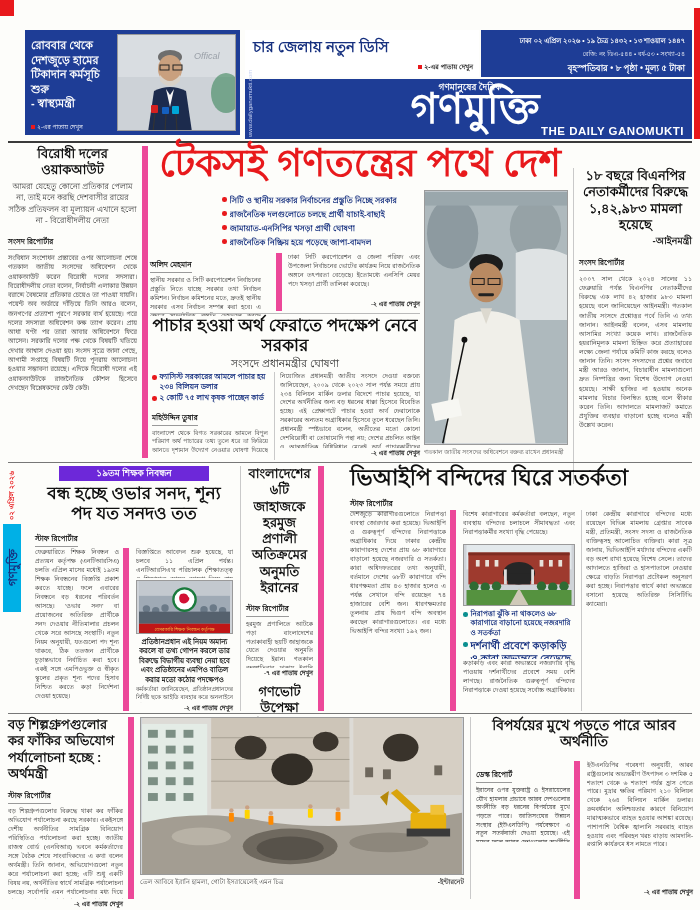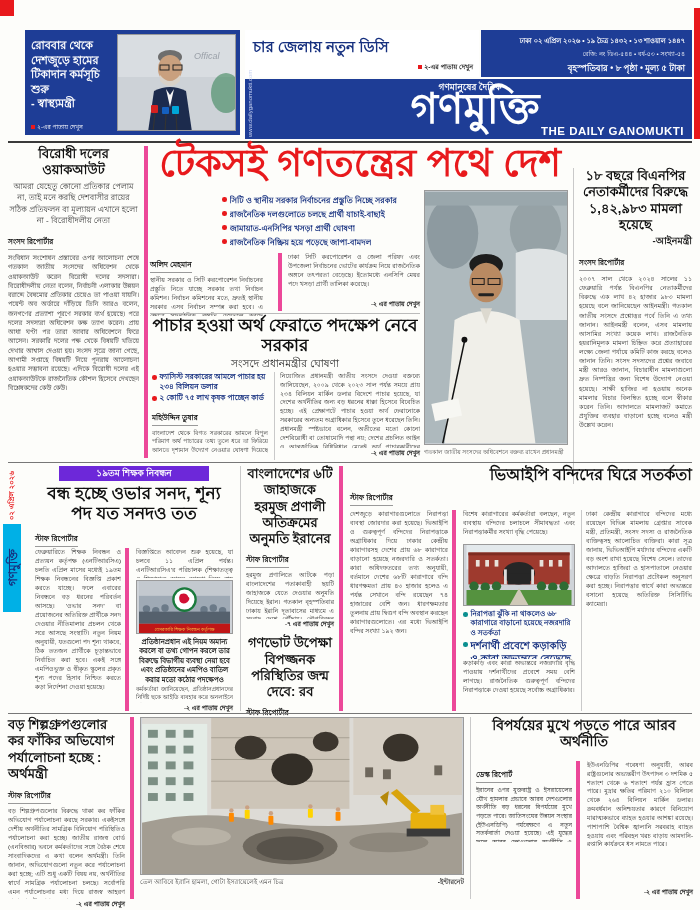--- a/index.html
+++ b/index.html
@@ -18,21 +18,21 @@
   .quote{font-size:8px;color:#3a3a3a;text-align:center;line-height:1.4;}
   .kicker{background:#6d28d9;color:#fff;font-weight:bold;font-size:9px;text-align:center;
           line-height:15px;height:15px;}
   .bullet-item{display:flex;align-items:flex-start;gap:3px;overflow:hidden;}
   .dot{flex:0 0 auto;width:4.5px;height:4.5px;border-radius:50%;margin-top:3px;}
   .dot-red{background:#e8191c;}
   .dot-teal{background:#0b8f8f;}
   .blt{font-weight:bold;color:#16307f;white-space:nowrap;overflow:hidden;}
   .photo{border:1px solid #9a9a9a;box-sizing:border-box;background:#cfd3d8;overflow:hidden;}
   .caption{font-size:5.9px;color:#444;overflow:hidden;}
-  .rule-r{border-right:4px solid #ec4899;}
+  .rule-r{border-right:6px solid #ec4899;}
   .rule-l{border-left:1px solid #c9c9c9;}
   .vtext{writing-mode:vertical-rl;transform:rotate(180deg);}
   .marker{display:inline-block;width:4px;height:4px;background:#e8191c;margin-right:2px;}
   svg{display:block;}
 </style>
 </head>
 <body>
 
 <div class="page">
 
@@ -212,33 +212,33 @@
           <rect y="46" width="98" height="10" fill="#c01616"></rect>
           <text x="49" y="53.5" text-anchor="middle" font-size="5" fill="#ffd34d">বেসরকারি শিক্ষক নিবন্ধন কর্তৃপক্ষ</text>
         </svg>
       </div>
       <div style="font-size:7px;font-weight:bold;text-align:center;line-height:1.35;color:#111;height:48px;overflow:hidden;margin-top:3px;">প্রতিষ্ঠানপ্রধান এই নিয়ম অমান্য করলে বা তথ্য গোপন করলে তার বিরুদ্ধে বিভাগীয় ব্যবস্থা নেয়া হবে এবং প্রতিষ্ঠানের এমপিও বাতিল করার মতো কঠোর পদক্ষেপও নেওয়া হতে পারে</div>
       <div class="body-text" style="font-size:5.8px;height:18px;">কর্মকর্তারা জানিয়েছেন, প্রতিষ্ঠানপ্রধানদের নির্দিষ্ট ছকে আইডি ব্যবহার করে অনলাইনে এই তথ্য প্রকাশ করতে হবে। এক্ষেত্রে তাদের নিজস্ব আইডি http://ngi.teletalk.com.bd এবং এনটিআরসিএ'র ওয়েবসাইট (www.ntrca.gov.bd) থেকে অনলাইন ফরম পূরণ করে এমপিওভুক্ত শূন্য পদের তালিকা পাঠাতে হবে।</div>
       <div class="see">-২ এর পাতায় দেখুন</div>
     </div>
   </div>
 
-  <div class="abs rule-l rule-r" style="left:240px;top:466px;width:103px;height:245px;box-sizing:border-box;padding:0 5px;">
+  <div class="abs rule-l rule-r" style="left:240px;top:466px;width:84px;height:245px;box-sizing:border-box;padding:0 5px;">
     <div class="headline" style="font-size:13px;text-align:center;line-height:1.25;">বাংলাদেশের ৬টি জাহাজকে হরমুজ প্রণালী অতিক্রমের অনুমতি ইরানের</div>
     <div style="margin-top:1px;"><span class="byline">স্টাফ রিপোর্টার</span></div>
     <div class="body-text" style="font-size:6.1px;height:48px;">হরমুজ প্রণালিতে আটকে পড়া বাংলাদেশের পতাকাবাহী ছয়টি জাহাজকে যেতে দেওয়ার অনুমতি দিয়েছে ইরান। গতকাল বৃহস্পতিবার ঢাকায় ইরানি দূতাবাসের মাধ্যমে এ সংবাদ দেশে পৌঁছায়। নৌপরিবহন মন্ত্রণালয়ের কর্মকর্তারা বিষয়টি নিশ্চিত করেছেন। রাষ্ট্রদূত বলেন, আমরা আটকে পড়া জাহাজগুলোকে নিরাপদে গন্তব্যে পৌঁছাতে সহায়তা করব।</div>
     <div class="see">-৭ এর পাতায় দেখুন</div>
     <div class="headline" style="font-size:13px;text-align:center;line-height:1.25;margin-top:5px;">গণভোট উপেক্ষা বিপজ্জনক পরিস্থিতির জন্ম দেবে: রব</div>
     <div style="margin-top:1px;"><span class="byline">স্টাফ রিপোর্টার</span></div>
     <div class="body-text" style="font-size:6.1px;height:44px;">গণভোটের রায় নিয়ে সরকারের রাজনৈতিক অবস্থানের পরিপ্রেক্ষিতে জাতীয় সমাজতান্ত্রিক দল জেএসডির সভাপতি আ স ম আবদুর রব বলেছেন, গণভোটের রায় উপেক্ষা করে কোনো সিদ্ধান্ত নেওয়া হলে তা দেশে বিপজ্জনক পরিস্থিতির জন্ম দেবে। তিনি সব রাজনৈতিক দলকে ঐক্যবদ্ধ থাকার আহ্বান জানান।</div>
     <div class="see">-২ এর পাতায় দেখুন</div>
   </div>
 
   <div class="abs" style="left:350px;top:466px;width:342px;height:245px;">
-    <div class="headline" style="font-size:16px;text-align:right;line-height:1.1;">ভিআইপি বন্দিদের ঘিরে সতর্কতা</div>
+    <div class="headline" style="font-size:22px;text-align:left;line-height:1.1;">ভিআইপি বন্দিদের ঘিরে সতর্কতা</div>
     <div style="margin-top:2px;"><span class="byline">স্টাফ রিপোর্টার</span></div>
     <div class="abs rule-r" style="left:0;top:44px;width:106px;height:201px;box-sizing:border-box;padding-right:4px;">
       <div class="body-text" style="font-size:6.2px;height:198px;">দেশজুড়ে কারাগারগুলোতে নিরাপত্তা ব্যবস্থা জোরদার করা হয়েছে। ভিআইপি ও গুরুত্বপূর্ণ বন্দিদের নিরাপত্তাকে অগ্রাধিকার দিয়ে ঢাকার কেন্দ্রীয় কারাগারসহ দেশের প্রায় ৬৮ কারাগারে বাড়ানো হয়েছে নজরদারি ও সতর্কতা। কারা অধিদফতরের তথ্য অনুযায়ী, বর্তমানে দেশের ৬৮টি কারাগারে বন্দি ধারণক্ষমতা প্রায় ৪৩ হাজার হলেও এ পর্যন্ত সেখানে বন্দি রয়েছেন ৭৪ হাজারের বেশি জন। ধারণক্ষমতার তুলনায় প্রায় দ্বিগুণ বন্দি অবস্থান করছেন কারাগারগুলোতে। এর মধ্যে ভিআইপি বন্দির সংখ্যা ১৯২ জন।</div>
     </div>
     <div class="abs" style="left:113px;top:44px;width:112px;height:201px;">
       <div class="body-text" style="font-size:6.2px;height:32px;">বিশেষ কারাগারের কর্মকর্তারা বলছেন, নতুন ব্যবস্থায় বন্দিদের চলাচলে সীমাবদ্ধতা এবং নিরাপত্তাকর্মীর সংখ্যা বৃদ্ধি পেয়েছে।</div>
       <div class="photo" style="width:112px;height:62px;margin-top:2px;">
         <svg width="110" height="60" viewBox="0 0 112 64">
           <rect width="112" height="26" fill="#e3e9ec"></rect>
           <rect x="2" y="8" width="108" height="34" fill="#9e3a2e"></rect>

